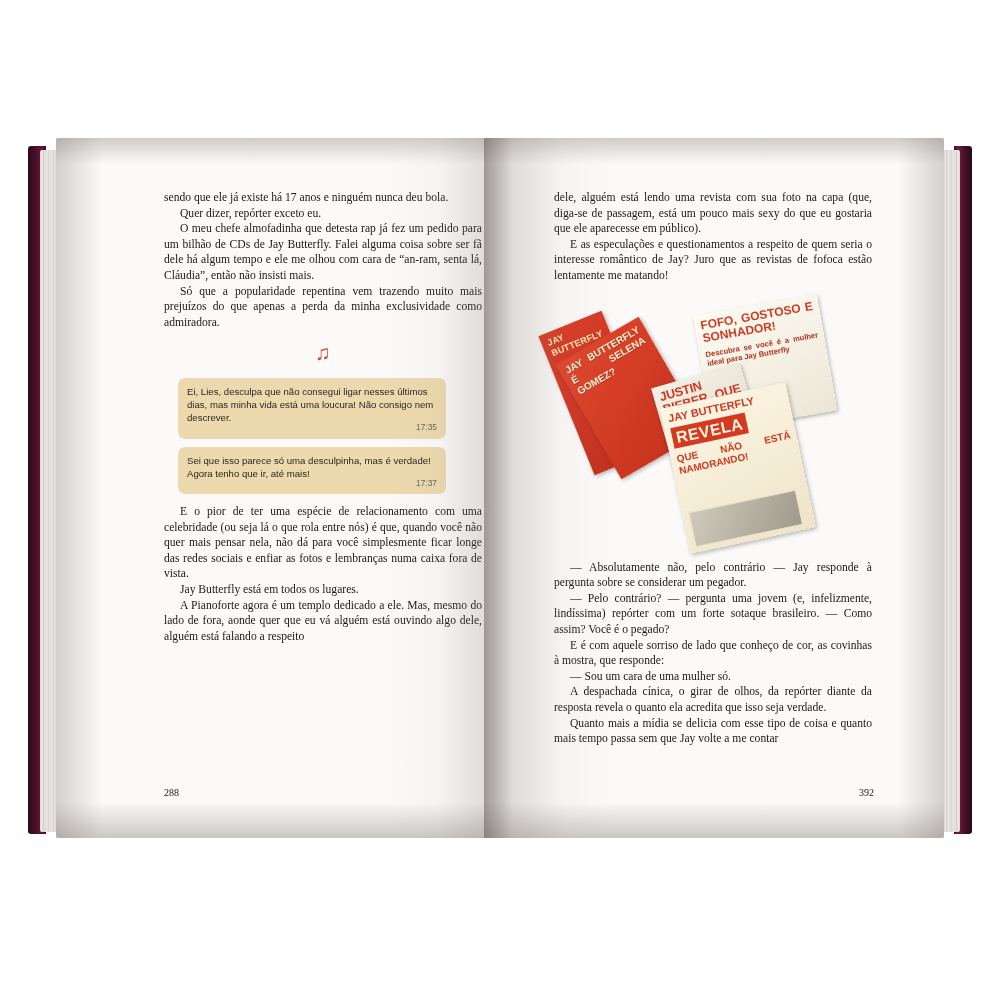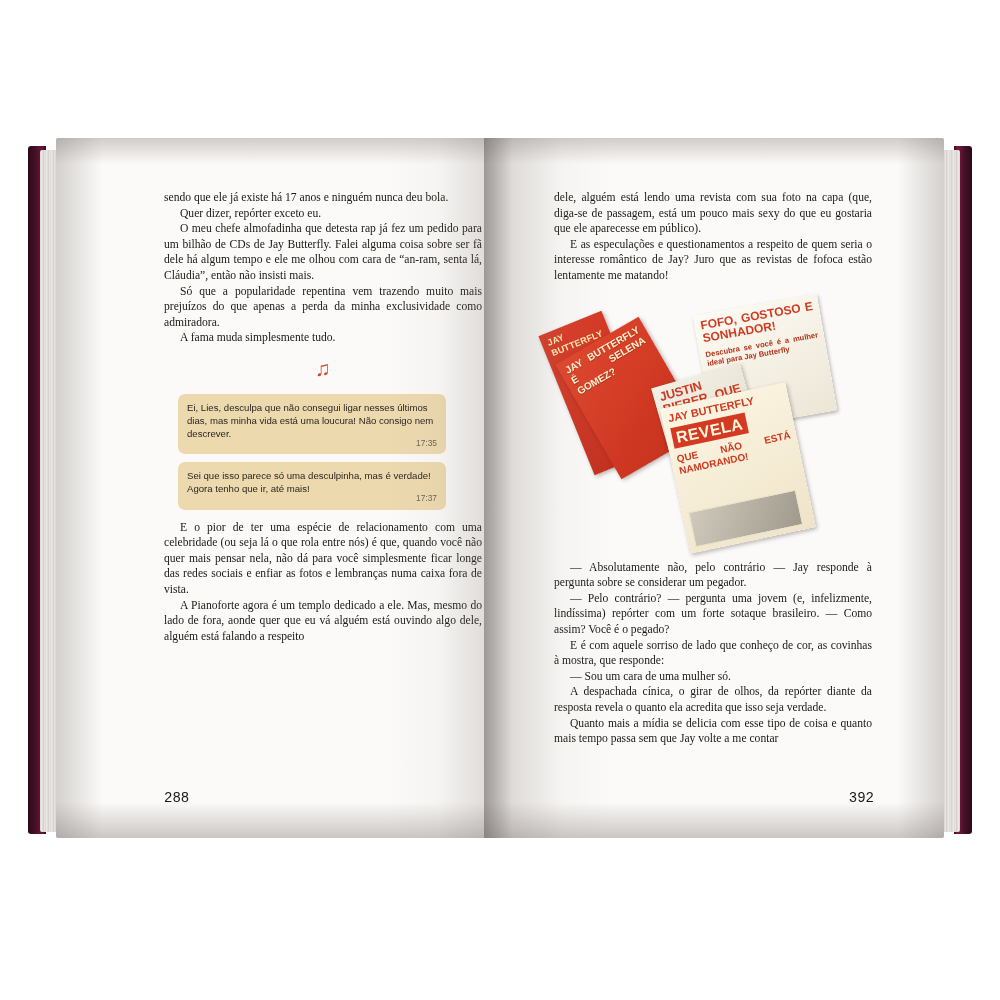--- a/index.html
+++ b/index.html
@@ -165,24 +165,24 @@
   }
   .bubble .time {
     position: absolute;
     right: 9px; bottom: 4px;
     font-size: 8.4px;
     color: #6d6458;
   }
 
   .folio {
     position: absolute;
-    bottom: 32px;
-    font-size: 14px;
+    bottom: 40px;
+    font-size: 10px;
     color: #1b1714;
-    font-family: Liberation Mono, monospace;
+    font-family: Liberation Serif, serif;
   }
   .page.left  .folio { left: 108px; }
   .page.right .folio { right: 70px; }
 
   
   .collage {
     position: relative;
     width: 318px;
     height: 262px;
     margin: 6px 0 8px 0;
@@ -307,37 +307,37 @@
 
     <div class="page left">
       <div class="page-top-shade"></div>
       <div class="page-bottom-shade"></div>
 
       <div class="text-col">
         <p class="noindent">sendo que ele já existe há 17 anos e ninguém nunca deu bola.</p>
         <p>Quer dizer, repórter exceto eu.</p>
         <p>O meu chefe almofadinha que detesta rap já fez um pedido para um bilhão de CDs de Jay Butterfly. Falei alguma coisa sobre ser fã dele há algum tempo e ele me olhou com cara de “an-ram, senta lá, Cláudia”, então não insisti mais.</p>
         <p>Só que a popularidade repentina vem trazendo muito mais prejuízos do que apenas a perda da minha exclusividade como admiradora.</p>
-        <p>A fama muda simplesmente tudo.</p>
 
         <div class="divider">♫</div>
 
 
         <div class="chat">
           <div class="bubble">
             <span>Ei, Lies, desculpa que não consegui ligar nesses últimos dias, mas minha vida está uma loucura! Não consigo nem descrever.</span>
             <span class="time">17:35</span>
           </div>
           <div class="bubble">
             <span>Sei que isso parece só uma desculpinha, mas é verdade! Agora tenho que ir, até mais!</span>
             <span class="time">17:37</span>
           </div>
         </div>
 
         <p>E o pior de ter uma espécie de relacionamento com uma celebridade (ou seja lá o que rola entre nós) é que, quando você não quer mais pensar nela, não dá para você simplesmente ficar longe das redes sociais e enfiar as fotos e lembranças numa caixa fora de vista.</p>
+        <p>Jay Butterfly está em todos os lugares.</p>
         <p>A Pianoforte agora é um templo dedicado a ele. Mas, mesmo do lado de fora, aonde quer que eu vá alguém está ouvindo algo dele, alguém está falando a respeito</p>
       </div>
 
       <div class="folio">288</div>
     </div>
 
     <div class="page right">
       <div class="page-top-shade"></div>
       <div class="page-bottom-shade"></div>
 

